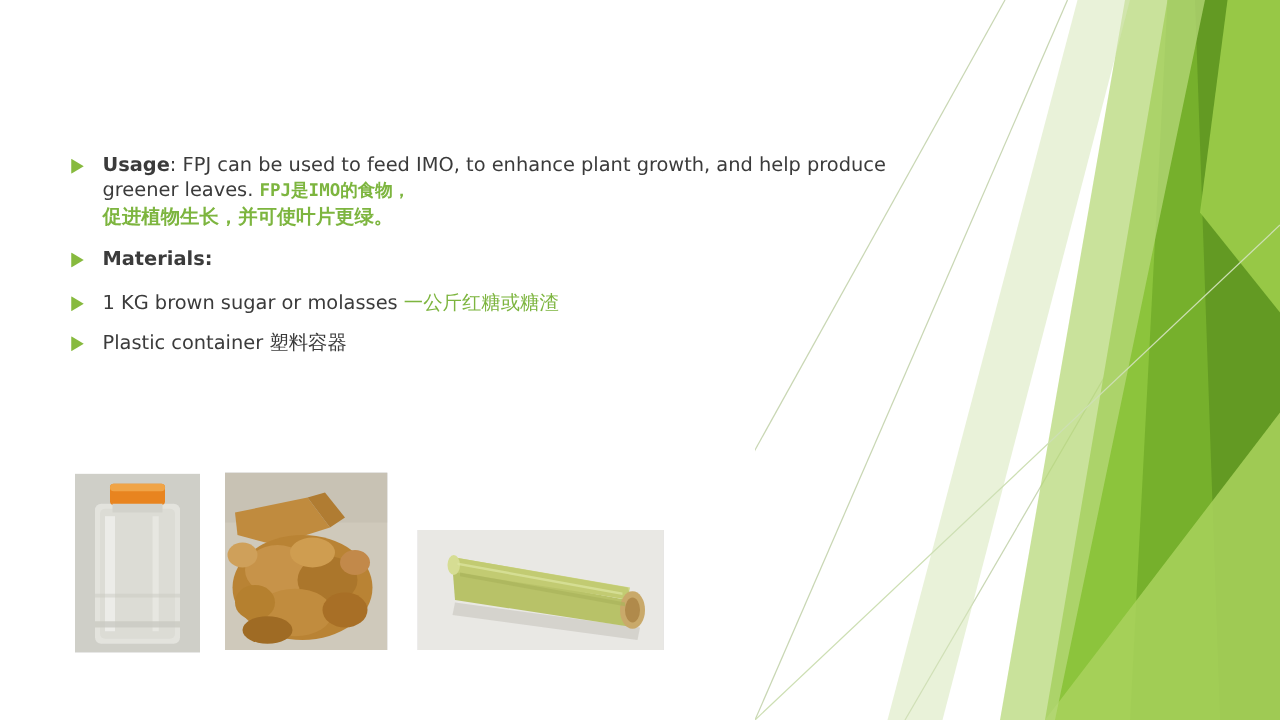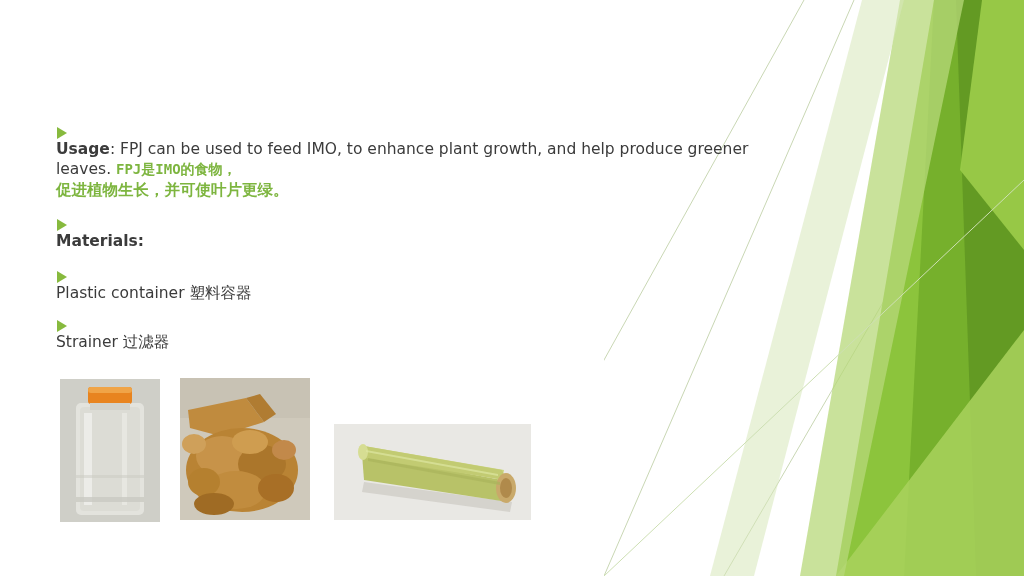--- a/index.html
+++ b/index.html
@@ -54,21 +54,20 @@
   .bullets {
     position: absolute;
     left: 56px;
     top: 122px;
     width: 700px;
   }
   .bullet-row {
     display: flex;
     align-items: flex-start;
     margin-bottom: 9px;
-    flex-direction: column;
   }
   .bullet-marker {
     flex: 0 0 auto;
     width: 26px;
     padding-top: 5px;
     color: #87ba3e;
     font-size: 11px;
     line-height: 1;
   }
   .bullet-marker svg { display: block; }
@@ -148,38 +147,38 @@
     <div class="bullet-row row-materials">
       <span class="bullet-marker">
         <svg width="12" height="12" viewBox="0 0 12 12">
             <polygon points="1,0 11,6 1,12" fill="#87ba3e"></polygon>
           </svg>
       </span>
       <span class="bullet-text b-bold">Materials:</span>
     </div>
 
 
-
     <div class="bullet-row row-item">
       <span class="bullet-marker">
         <svg width="12" height="12" viewBox="0 0 12 12">
             <polygon points="1,0 11,6 1,12" fill="#87ba3e"></polygon>
           </svg>
       </span>
+      <span class="bullet-text"><span>1 KG brown sugar or molasses </span><span class="b-green">一公斤红糖或糖渣</span></span>
+    </div>
+
+    <div class="bullet-row row-item">
+      <span class="bullet-marker">
+        <svg width="12" height="12" viewBox="0 0 12 12">
+            <polygon points="1,0 11,6 1,12" fill="#87ba3e"></polygon>
+          </svg>
+      </span>
       <span class="bullet-text"><span>Plastic container </span><span>塑料容器</span></span>
     </div>
 
-    <div class="bullet-row row-item">
-      <span class="bullet-marker">
-        <svg width="12" height="12" viewBox="0 0 12 12">
-            <polygon points="1,0 11,6 1,12" fill="#87ba3e"></polygon>
-          </svg>
-      </span>
-      <span class="bullet-text"><span>Strainer </span><span>过滤器</span></span>
-    </div>
 
   </div>
 
   <div class="photos">
 
     <div class="photo" style="left:60px; top:379px; width:100px; height:143px;">
       <svg width="100" height="143" viewBox="0 0 100 143" xmlns="http://www.w3.org/2000/svg">
         <rect width="100" height="143" fill="#d9d9d4"></rect>
         <rect x="0" y="0" width="100" height="143" fill="#cfcfc8"></rect>
 

